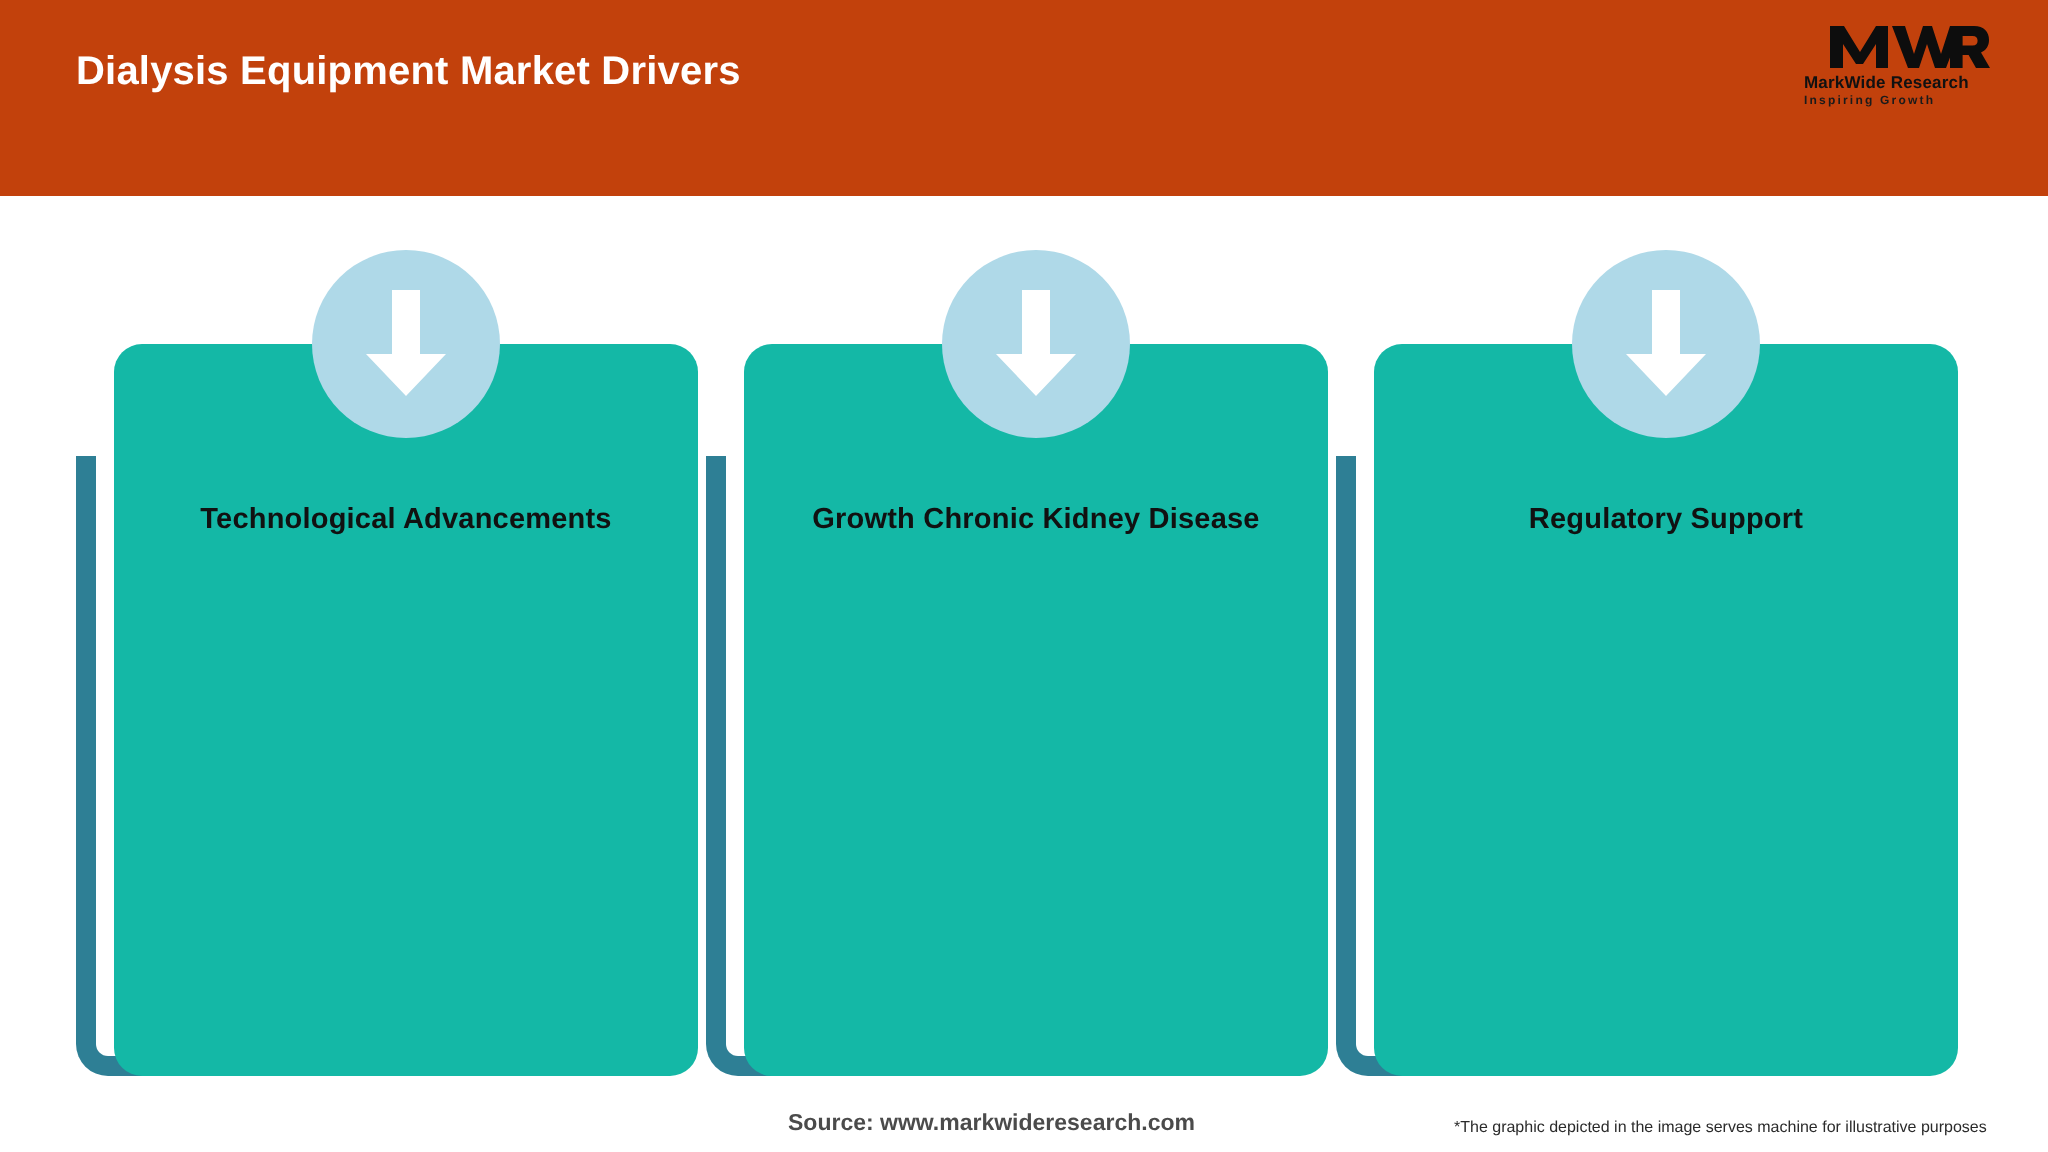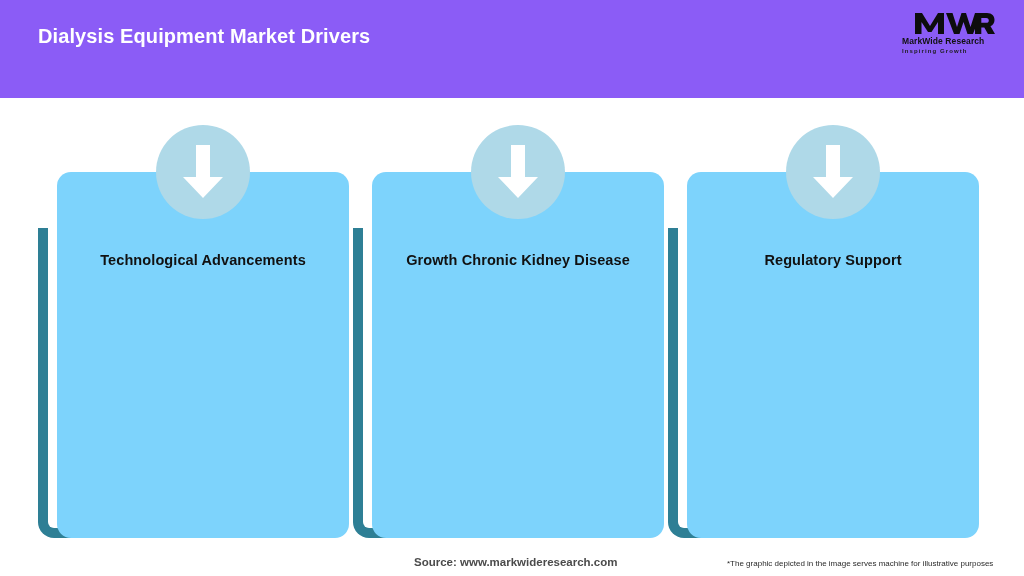--- a/index.html
+++ b/index.html
@@ -6,21 +6,21 @@
   body{
     width:1024px;height:576px;background:#ffffff;overflow:hidden;
     font-family:"Liberation Sans",sans-serif;
     -webkit-font-smoothing:antialiased;
   }
   .stage{position:relative;width:1024px;height:576px;}
 
   
   .header{
     position:absolute;left:0;top:0;width:1024px;height:98px;
-    background:#8b5cf6;
+    background:#c2410c;
   }
   .header-title{
     position:absolute;left:38px;top:25px;
     font-size:20px;font-weight:bold;color:#ffffff;
     letter-spacing:.1px;white-space:nowrap;
   }
 
   
   .logo{
     position:absolute;right:18px;top:10px;width:104px;height:56px;
@@ -45,21 +45,21 @@
     position:absolute;left:0;bottom:0;
     width:292px;height:310px;
     border:10px solid #2E7F95;border-top:none;
     border-radius:0 0 16px 16px;
     box-sizing:border-box;
     background:transparent;
   }
   .card-body{
     position:absolute;left:19px;top:0;
     width:292px;height:366px;
-    background:#7dd3fc;
+    background:#14b8a6;
     border-radius:14px;
     box-sizing:border-box;
   }
   .card-title{
     position:absolute;left:0;top:80px;width:100%;
     text-align:center;
     font-size:14.5px;font-weight:bold;color:#111111;
     letter-spacing:.1px;
   }
   .card-text{
@@ -75,21 +75,20 @@
     background:#AFD9E8;
   }
   .card-icon svg{position:absolute;left:50%;top:50%;
     transform:translate(-50%,-50%);display:block;}
 
   
   .source{
     position:absolute;left:394px;top:556px;
     font-size:11.5px;font-weight:bold;color:#4b4b4b;
     white-space:nowrap;
-    margin-left:20px;
   }
   .disclaimer{
     position:absolute;left:727px;top:559px;
     font-size:8px;color:#2b2b2b;white-space:nowrap;
   }
 </style>
 </head>
 <body>
 
 <div class="stage">

